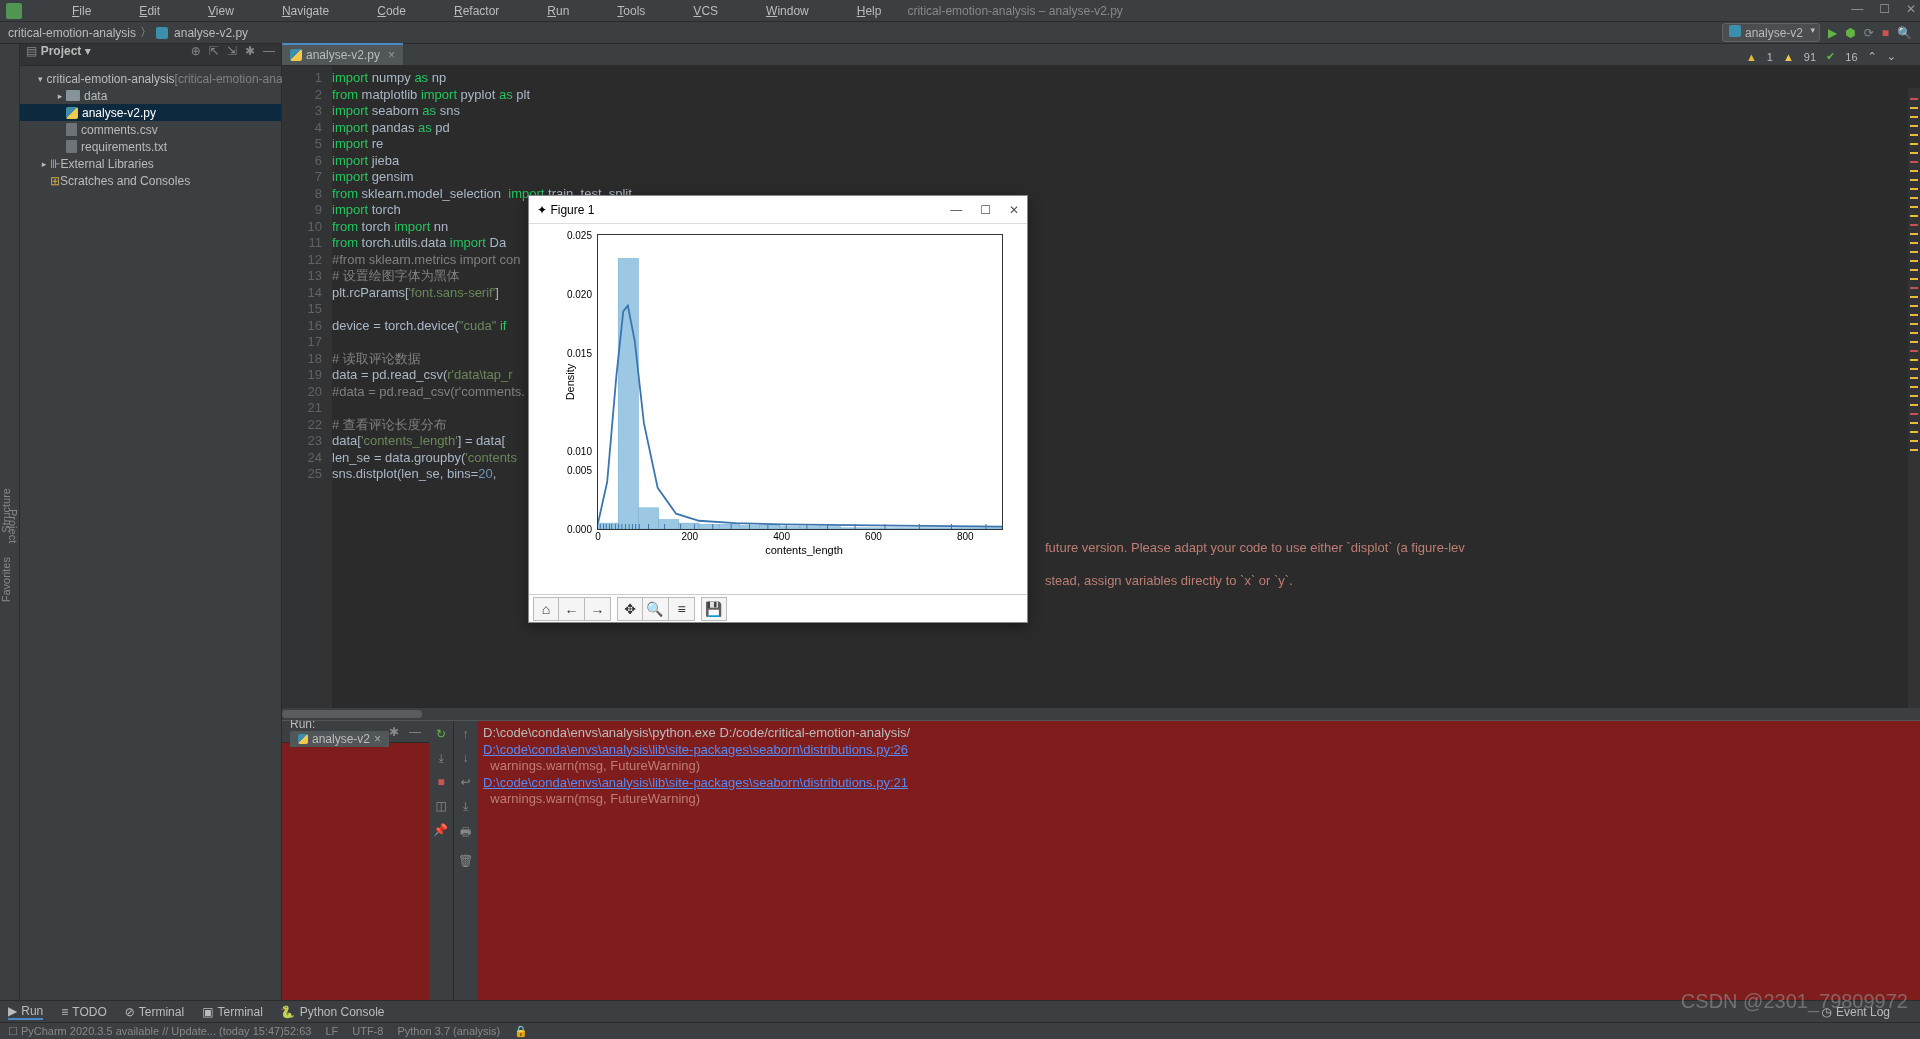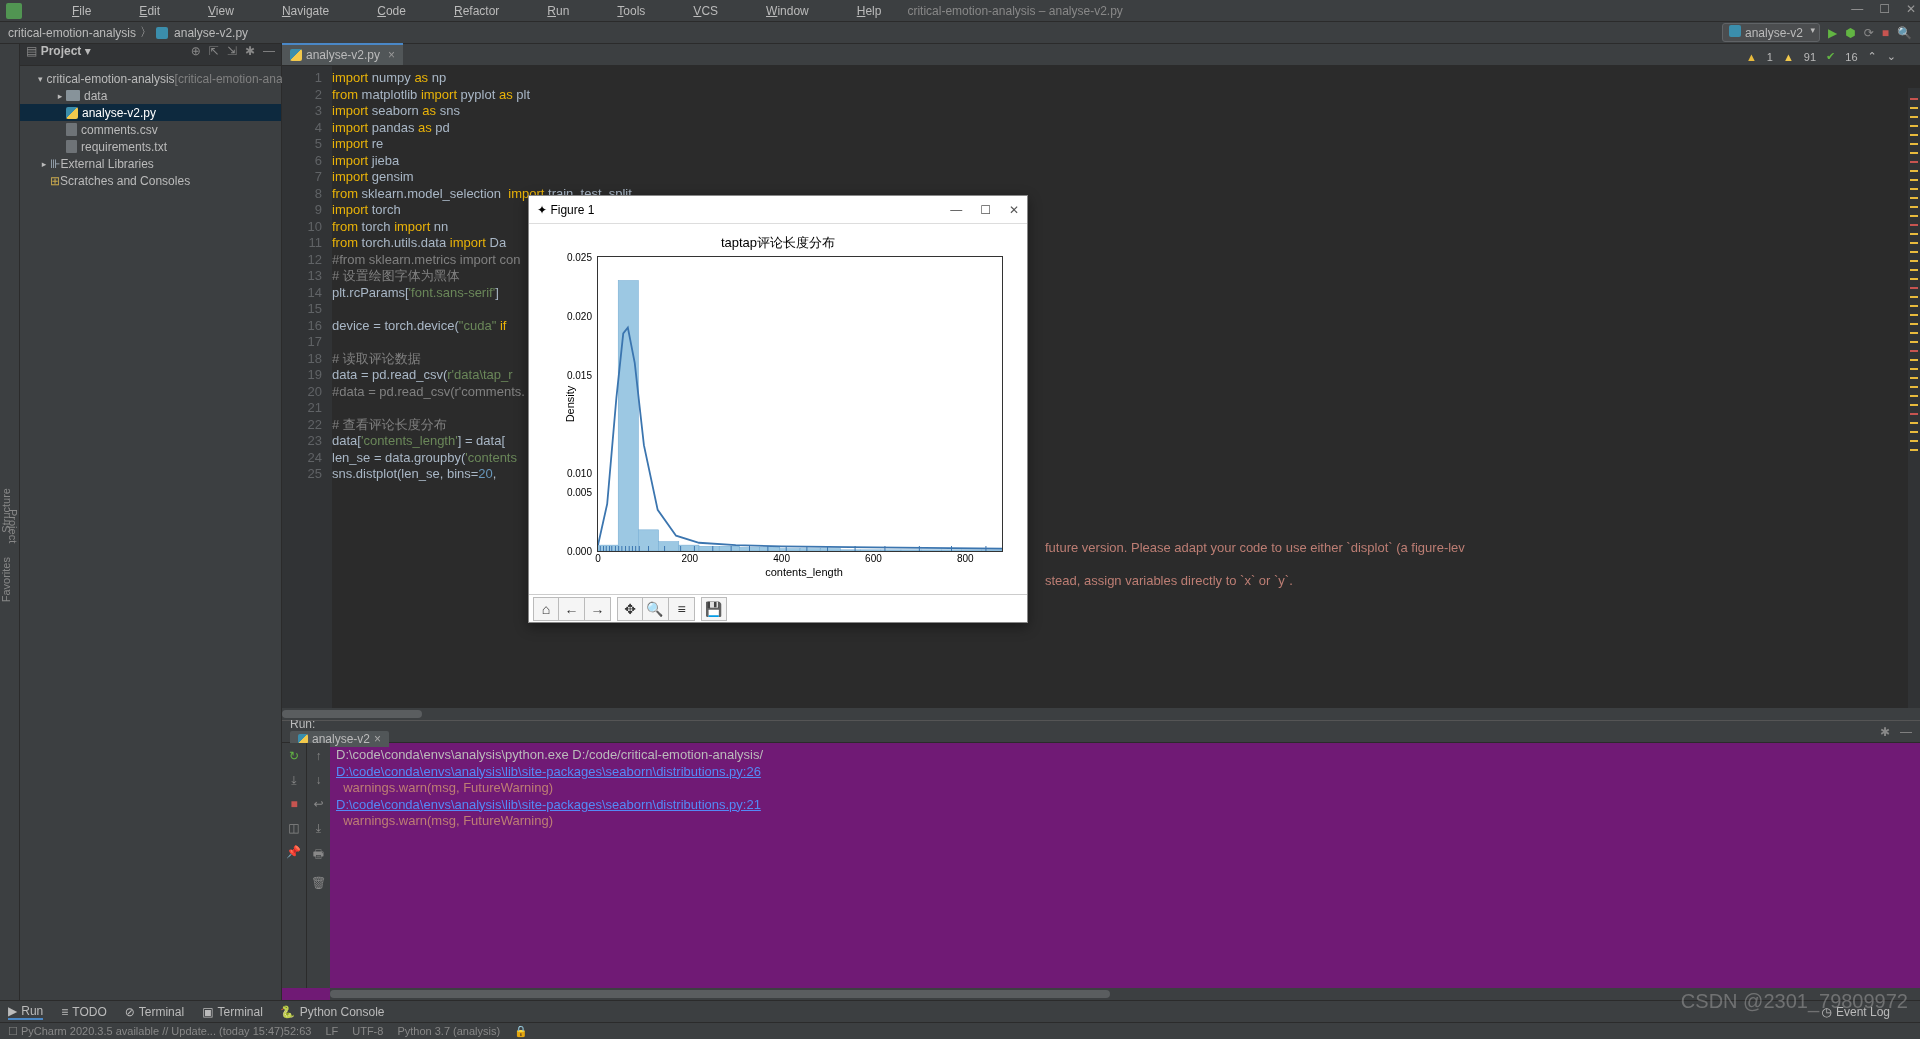--- a/index.html
+++ b/index.html
@@ -35,33 +35,33 @@
 .tree .py-icon { width:12px; height:12px; background:linear-gradient(135deg,#3b8eac 50%,#f2c94c 50%); border-radius:2px; display:inline-block; margin-right:4px; }
 .tree .file-icon2 { width:11px; height:13px; background:#6e7377; border-radius:1px; display:inline-block; margin-right:4px; }
 .tree .grey { color:#808080; }
 .editor-area { flex:1; display:flex; flex-direction:column; background:#2b2b2b; position:relative; }
 .editor-tabs { height:22px; background:#3c3f41; display:flex; align-items:flex-end; border-bottom:1px solid #2b2b2b; }
 .editor-tab { height:22px; background:#515658; padding:2px 8px; display:flex; align-items:center; gap:4px; border-top:2px solid #4a88c7; font-size:12px; }
 .editor-tab .close { color:#999; margin-left:4px; }
 .editor { flex:1; display:flex; font-family:Consolas,monospace; font-size:13px; line-height:16.5px; overflow:hidden; position:relative; }
 .gutter { width:50px; background:#313335; color:#606366; text-align:right; padding:4px 10px 4px 0; user-select:none; }
 .code { padding:4px 0; white-space:pre; color:#a9b7c6; }
-.kw { color:#eab308; }
+.kw { color:#22c55e; }
 .str { color:#6a8759; }
 .cmt { color:#808080; }
 .num { color:#6897bb; }
 .editor-hscroll { height:12px; background:#3c3f41; position:relative; }
 .editor-hscroll .thumb { position:absolute; left:0; top:2px; height:8px; width:140px; background:#5a5d5f; border-radius:4px; }
 .inspection { position:absolute; top:6px; right:24px; display:flex; gap:10px; font-size:11px; color:#bbb; align-items:center; }
 .inspection .warn-icon { color:#e8ba3c; }
 .inspection .err-icon { color:#f2c94c; }
 .inspection .check { color:#62b543; }
 .right-stripe { position:absolute; right:0; top:22px; width:12px; bottom:0; background:#313335; }
 .right-stripe .mark { position:absolute; left:2px; width:8px; height:2px; }
-.run-panel { height:280px; background:#701a75; border-top:1px solid #555; display:flex; flex-direction:column; }
+.run-panel { height:280px; background:#7f1d1d; border-top:1px solid #555; display:flex; flex-direction:row; }
 .run-header { height:22px; background:#3c3f41; display:flex; align-items:center; padding:0 8px; justify-content:space-between; border-bottom:1px solid #2b2b2b; }
 .run-header .tab { background:#515658; padding:1px 8px; display:flex; align-items:center; gap:4px; border-radius:2px 2px 0 0; }
 .run-body { flex:1; display:flex; }
 .run-toolbar { width:24px; background:#3c3f41; display:flex; flex-direction:column; align-items:center; gap:10px; padding-top:6px; color:#888; }
 .run-toolbar .play { color:#62b543; }
 .run-toolbar .stop { color:#c75450; }
 .run-subtoolbar { width:24px; background:#3c3f41; display:flex; flex-direction:column; align-items:center; gap:10px; padding-top:6px; color:#888; border-left:1px solid #2b2b2b; }
 .console { flex:1; font-family:Consolas,monospace; font-size:13px; line-height:16.5px; padding:4px 6px; color:#bbb; white-space:pre; overflow:hidden; position:relative; }
 .console .link { color:#548af7; text-decoration:underline; cursor:pointer; }
 .console .warn { color:#bd7e74; }
@@ -352,21 +352,20 @@
 <div class="figure-window">
   <div class="figure-titlebar">
     <span>✦ <span>Figure 1</span></span>
     <span class="controls">
       <span>—</span>
       <span>☐</span>
       <span>✕</span>
     </span>
   </div>
   <div class="figure-plot">
-    <div class="plot-title">taptap评论长度分布</div>
     <div class="plot-box" id="plotbox">
       <span class="ylabel">Density</span>
       <svg class="chart" id="chart-svg" viewBox="0 0 404 294">
           <rect x="0" y="288.12" width="20.200000000000003" height="5.8799999999999955" fill="#9cc8e3" stroke="#6fa8d1" stroke-width="0.5"></rect>
           <rect x="20.200000000000003" y="23.52000000000004" width="20.200000000000003" height="270.47999999999996" fill="#9cc8e3" stroke="#6fa8d1" stroke-width="0.5"></rect>
           <rect x="40.400000000000006" y="272.832" width="20.19999999999999" height="21.168000000000006" fill="#9cc8e3" stroke="#6fa8d1" stroke-width="0.5"></rect>
           <rect x="60.599999999999994" y="284.592" width="20.200000000000017" height="9.408000000000015" fill="#9cc8e3" stroke="#6fa8d1" stroke-width="0.5"></rect>
           <rect x="80.80000000000001" y="288.12" width="20.19999999999999" height="5.8799999999999955" fill="#9cc8e3" stroke="#6fa8d1" stroke-width="0.5"></rect>
           <rect x="101" y="289.296" width="20.19999999999999" height="4.704000000000008" fill="#9cc8e3" stroke="#6fa8d1" stroke-width="0.5"></rect>
           <rect x="121.19999999999999" y="289.296" width="20.19999999999999" height="4.704000000000008" fill="#9cc8e3" stroke="#6fa8d1" stroke-width="0.5"></rect>

